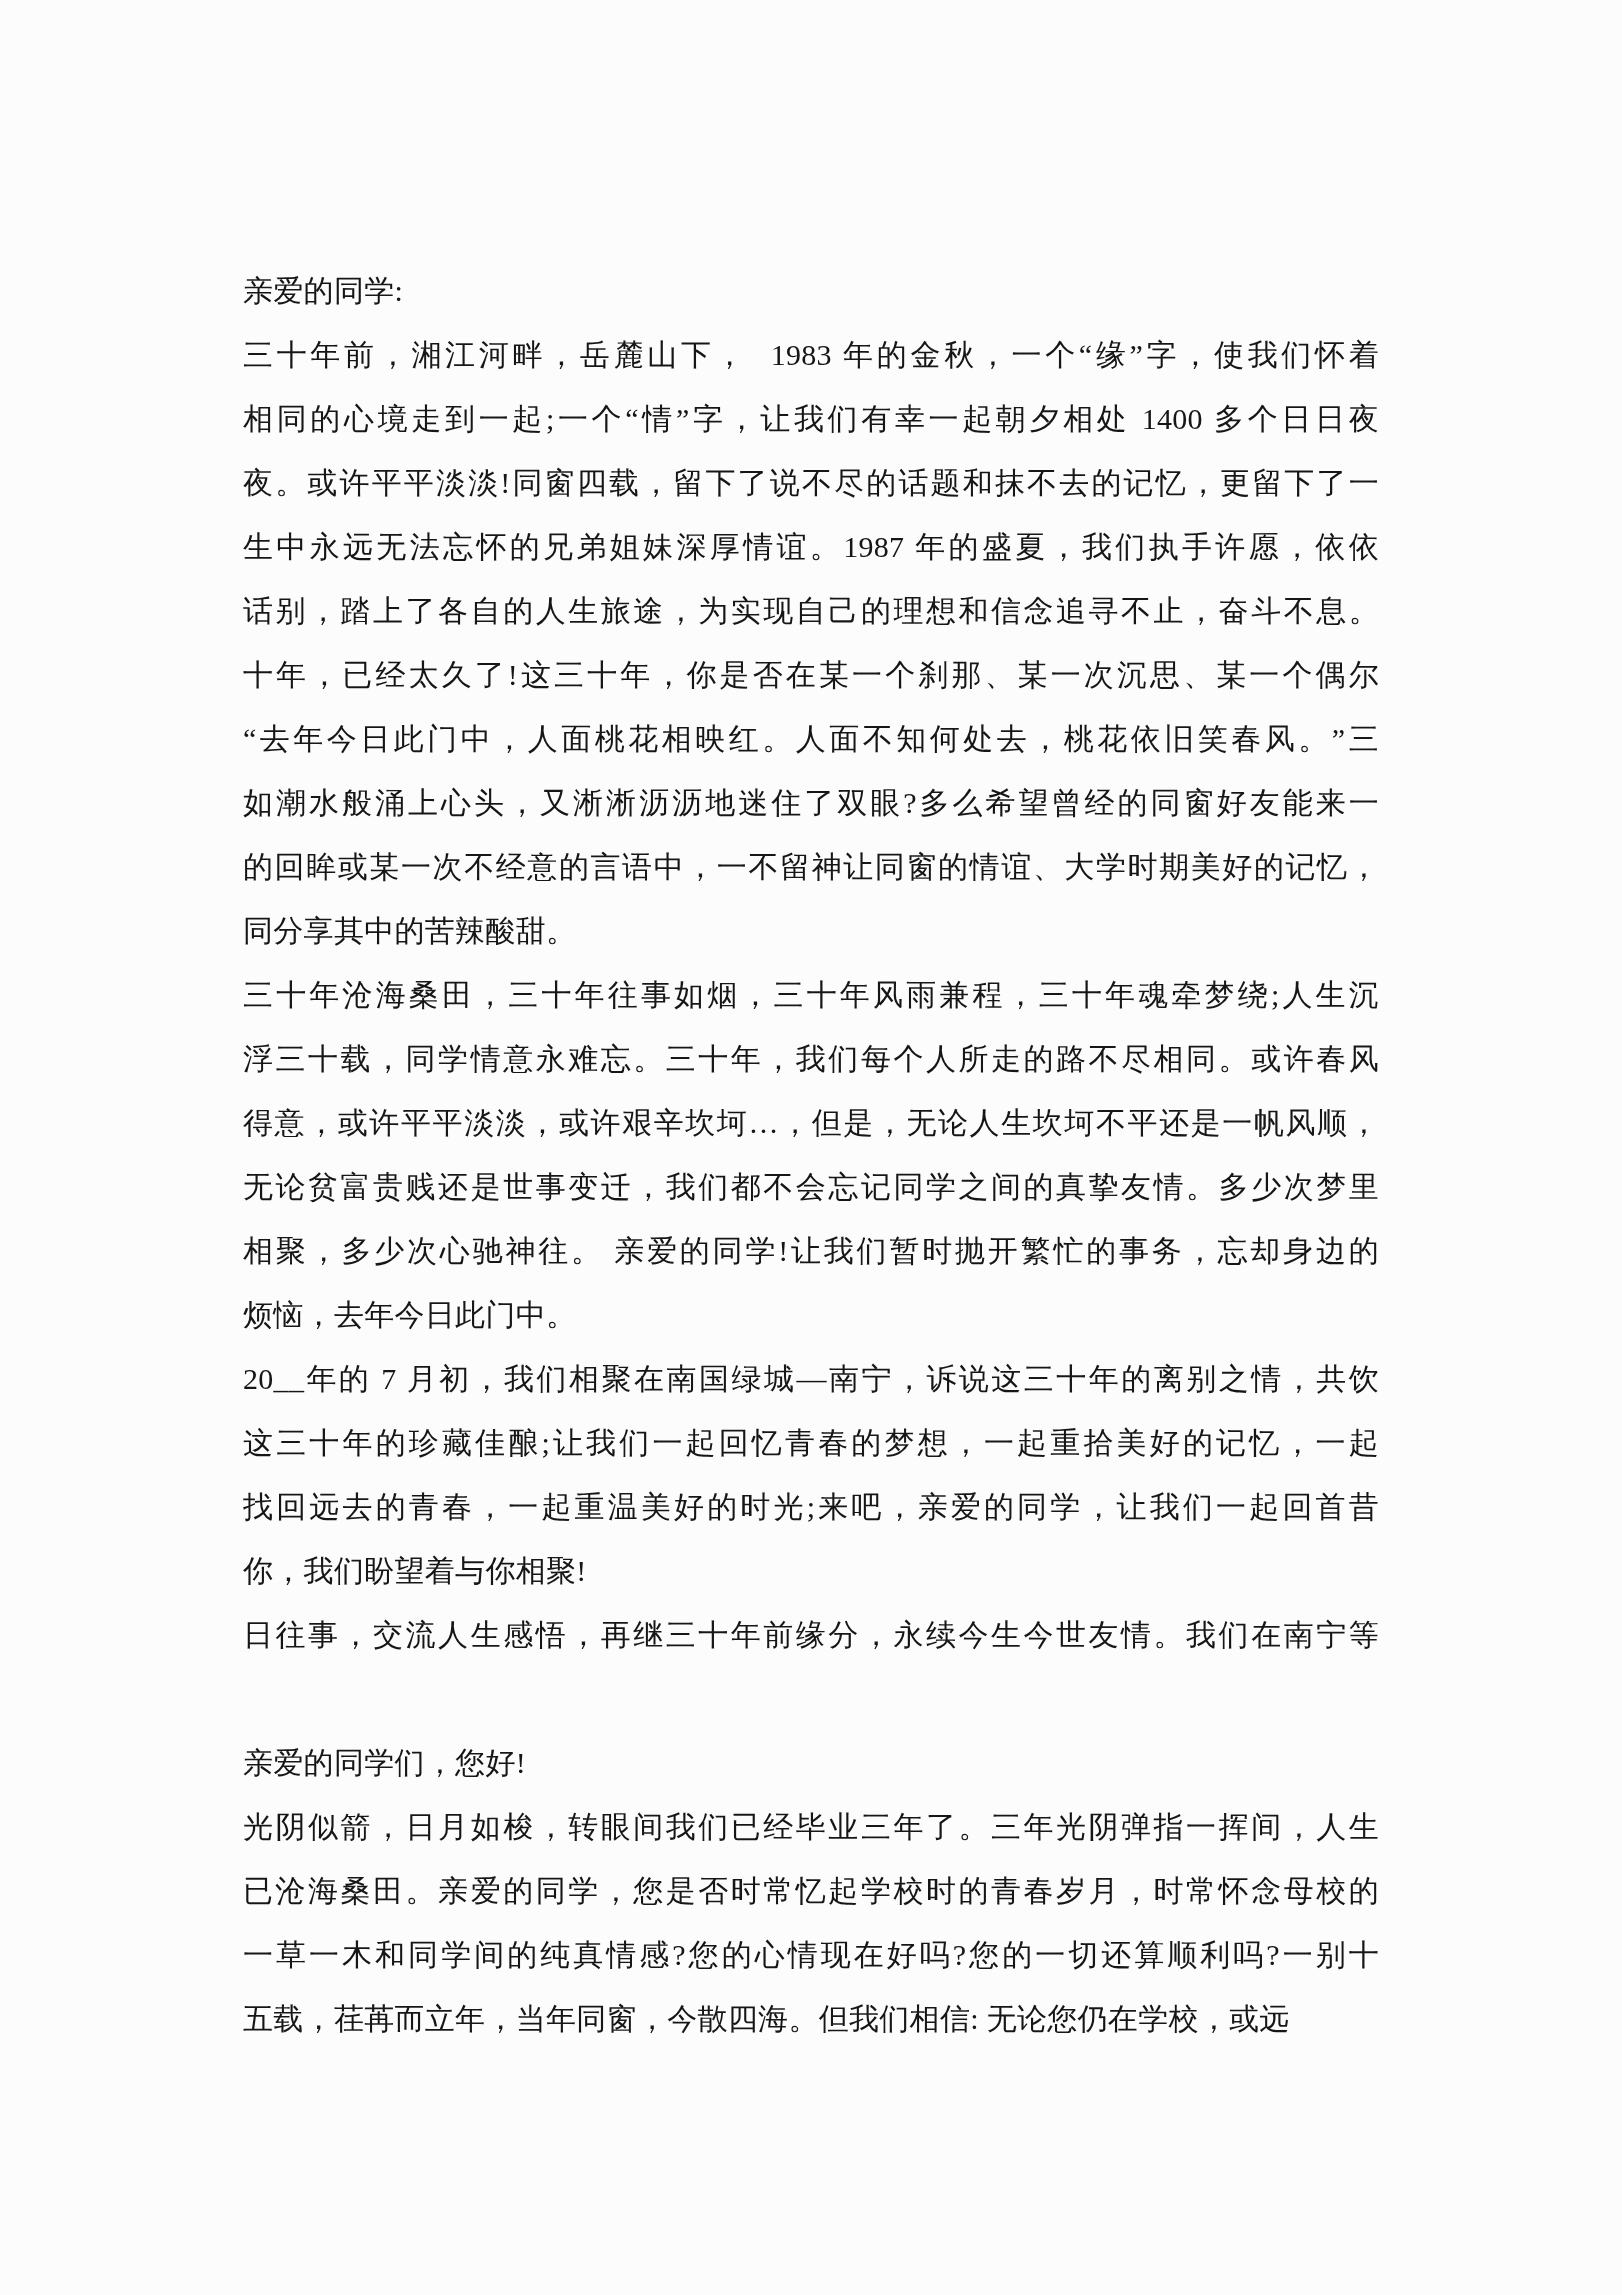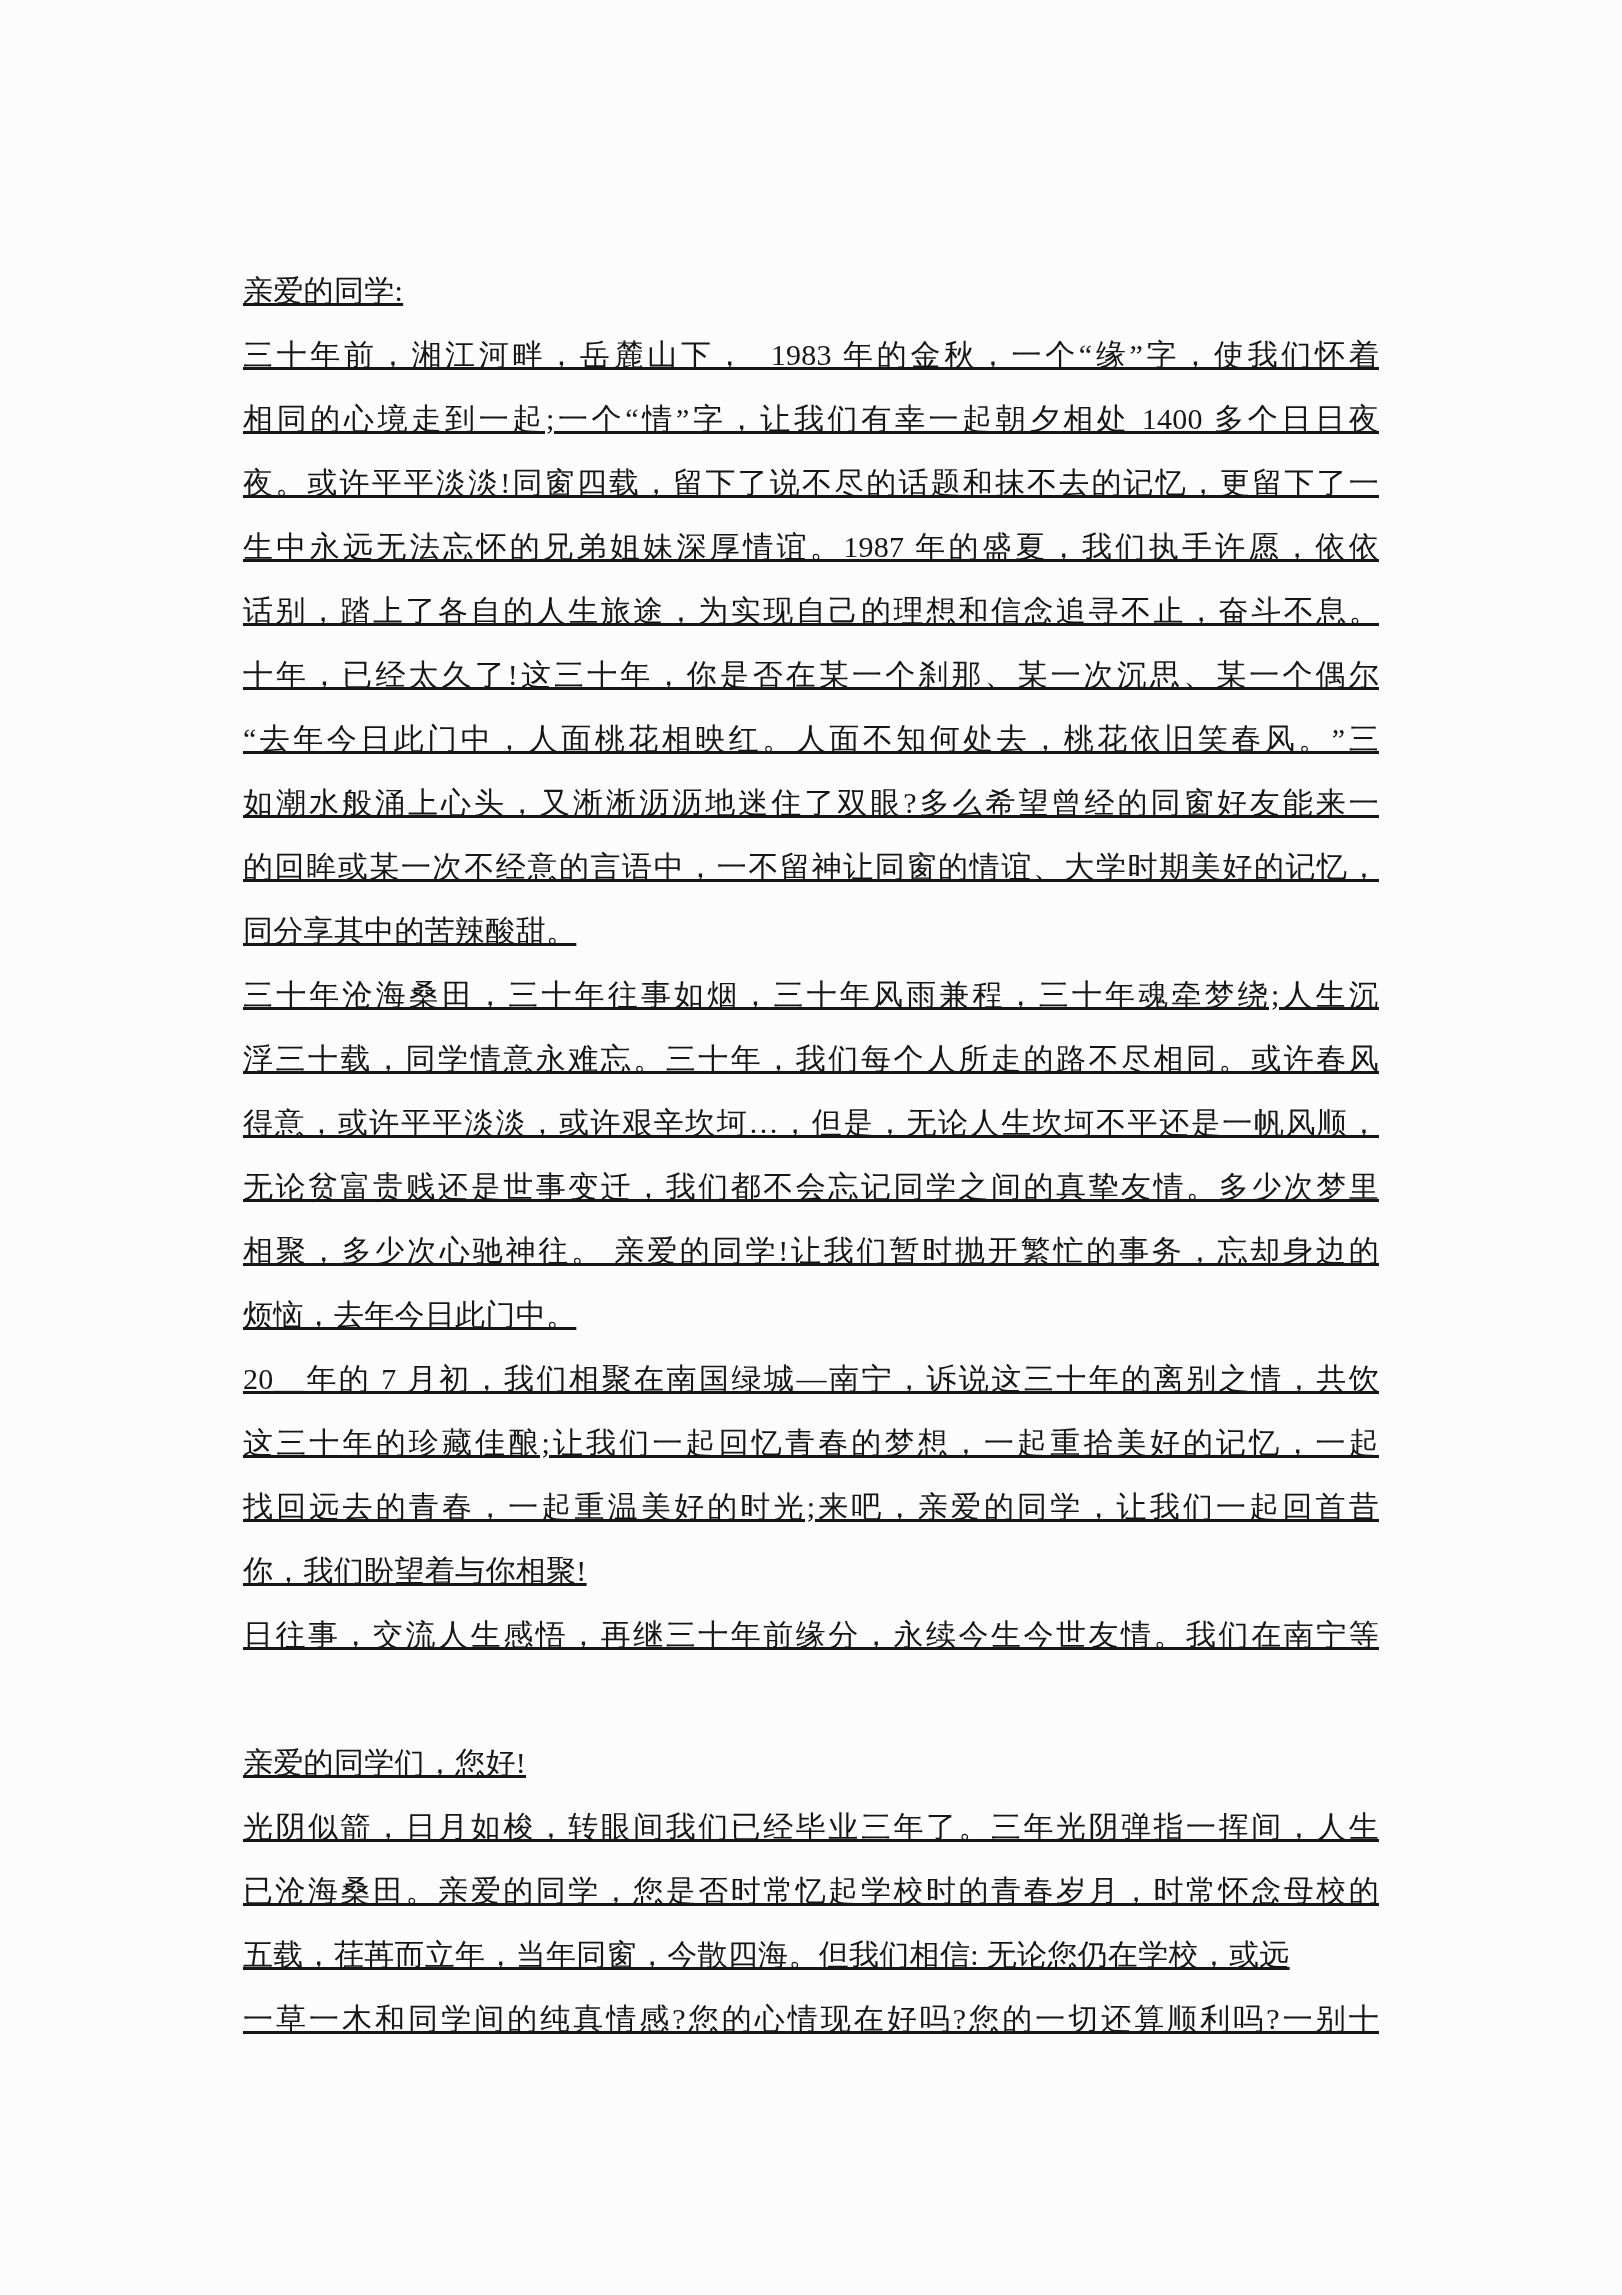--- a/index.html
+++ b/index.html
@@ -38,21 +38,21 @@
   .line.para-last {
     text-align-last: left;
   }
   .line.blank {
     text-align-last: left;
   }
 </style>
 </head>
 <body style="background: rgb(252, 252, 253);">
 
-<main class="content" style="color: rgb(22, 22, 22); text-decoration: underline;">
+<main class="content" style="color: rgb(22, 22, 22);">
     <div class="paragraph">
       <div class="line para-last">亲爱的同学:</div>
     </div>
     <div class="paragraph">
       <div class="line">三十年前，湘江河畔，岳麓山下，  1983 年的金秋，一个“缘”字，使我们怀着</div>
       <div class="line">相同的心境走到一起;一个“情”字，让我们有幸一起朝夕相处 1400 多个日日夜</div>
       <div class="line">夜。或许平平淡淡!同窗四载，留下了说不尽的话题和抹不去的记忆，更留下了一</div>
       <div class="line">生中永远无法忘怀的兄弟姐妹深厚情谊。1987 年的盛夏，我们执手许愿，依依</div>
       <div class="line">话别，踏上了各自的人生旅途，为实现自己的理想和信念追寻不止，奋斗不息。</div>
       <div class="line">十年，已经太久了!这三十年，你是否在某一个刹那、某一次沉思、某一个偶尔</div>
@@ -78,17 +78,17 @@
     </div>
     <div class="paragraph">
       <div class="line para-last blank"></div>
     </div>
     <div class="paragraph">
       <div class="line para-last">亲爱的同学们，您好!</div>
     </div>
     <div class="paragraph">
       <div class="line">光阴似箭，日月如梭，转眼间我们已经毕业三年了。三年光阴弹指一挥间，人生</div>
       <div class="line">已沧海桑田。亲爱的同学，您是否时常忆起学校时的青春岁月，时常怀念母校的</div>
+      <div class="line">一草一木和同学间的纯真情感?您的心情现在好吗?您的一切还算顺利吗?一别十</div>
       <div class="line para-last">五载，荏苒而立年，当年同窗，今散四海。但我们相信: 无论您仍在学校，或远</div>
-      <div class="line">一草一木和同学间的纯真情感?您的心情现在好吗?您的一切还算顺利吗?一别十</div>
     </div>
   </main>
 
 
 </body></html>

